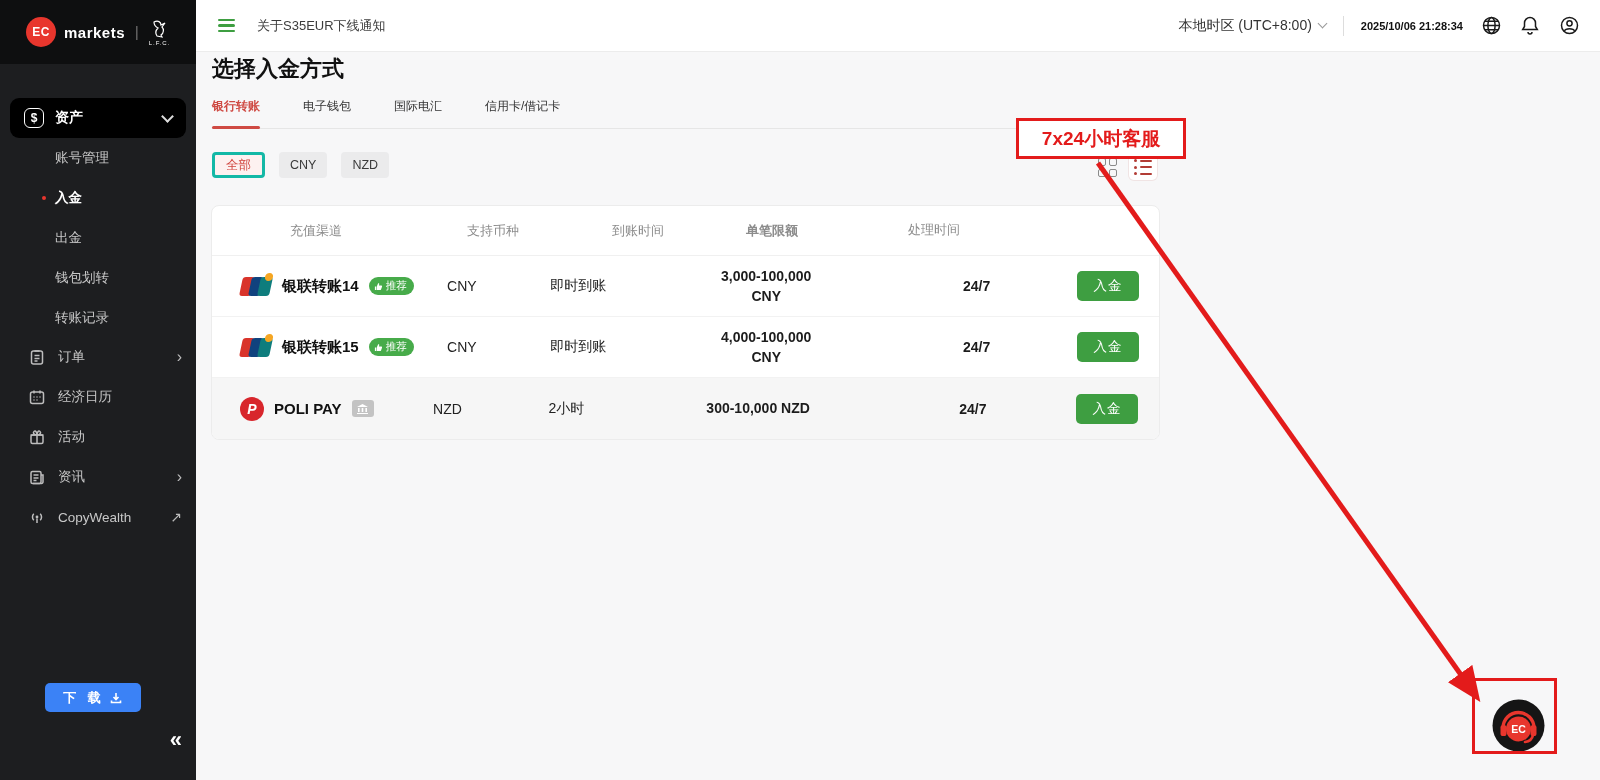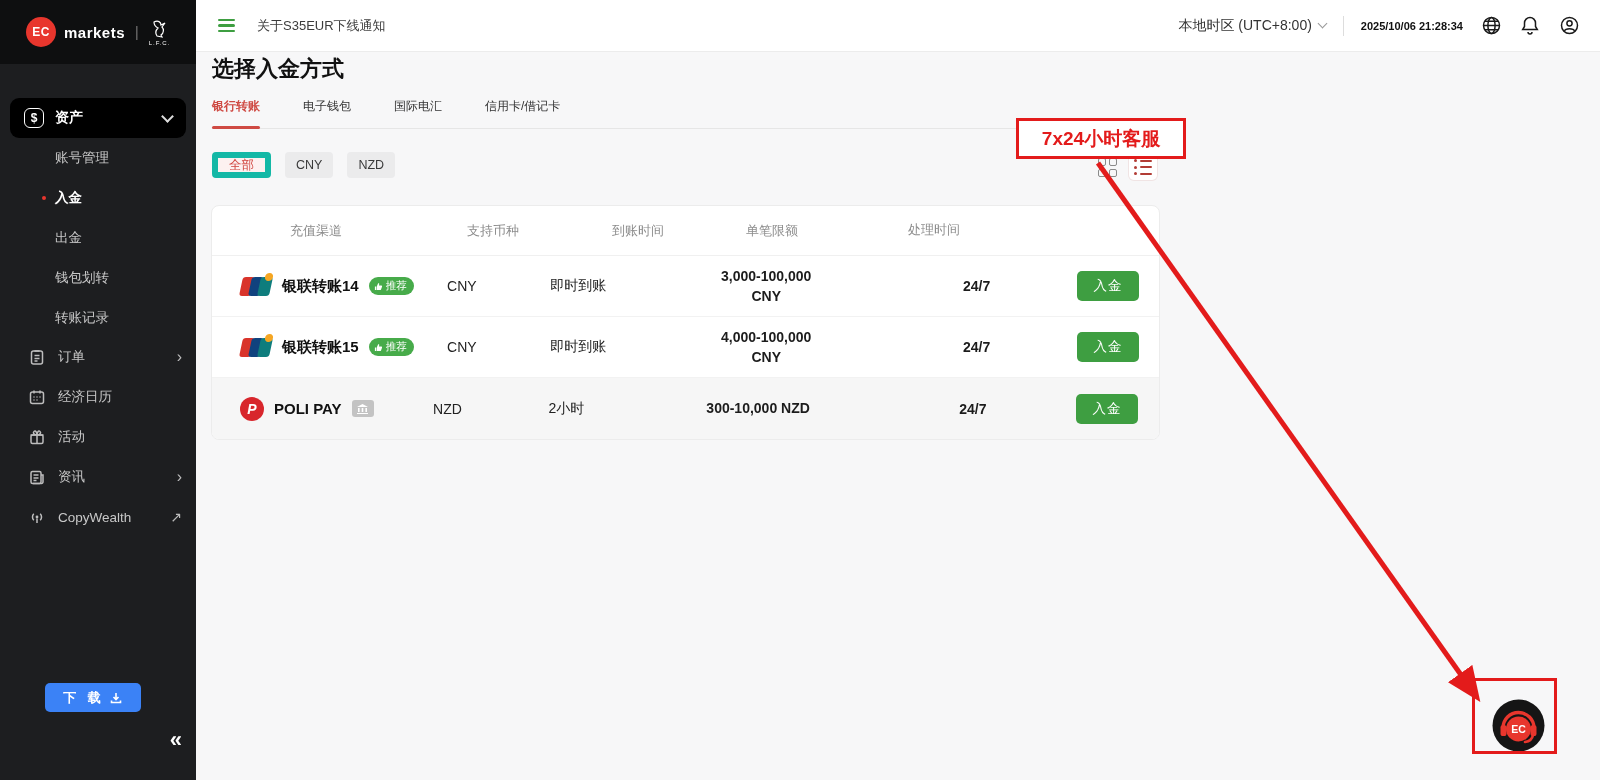--- a/index.html
+++ b/index.html
@@ -69,21 +69,21 @@
   .tabs { position:absolute; left:212px; top:98px; width:948px; border-bottom:1px solid #e6e6e6;
     display:flex; gap:43px; }
   .tab { font-size:12px; color:#333; padding-bottom:13px; cursor:pointer; position:relative; }
   .tab.active { color:#cf4a43; font-weight:bold; }
   .tab.active::after { content:""; position:absolute; left:0; right:0; bottom:-1px; height:3px;
     background:#cf4a43; border-radius:2px; }
 
   .chips { position:absolute; left:212px; top:152px; display:flex; gap:14px; }
   .chip { height:26px; padding:0 11px; border-radius:4px; background:#ebebec; color:#3a3a3a; font-size:12.5px;
     display:flex; align-items:center; cursor:pointer; }
-  .chip.active { background:#fdf1f0; border:6px solid #14b8a6; color:#d0453e; }
+  .chip.active { background:#fdf1f0; border:3px solid #14b8a6; color:#d0453e; }
 
   .view-toggle { position:absolute; left:1098px; top:154px; display:flex; gap:12px; align-items:center; }
   .grid-icon { display:grid; grid-template-columns:8px 8px; grid-gap:3px; cursor:pointer; }
   .grid-icon i { width:8px; height:8px; border:1.6px solid #8a8a8a; border-radius:2px; }
   .list-icon { width:28px; height:26px; background:#fff; border-radius:5px; display:flex; flex-direction:column;
     justify-content:center; gap:3.5px; padding:0 5px; cursor:pointer; box-shadow:0 0 0 1px #f0e4e4; }
   .list-icon i { display:flex; align-items:center; gap:3px; }
   .list-icon i::before { content:""; width:3px; height:3px; border-radius:50%; background:#b23c35; }
   .list-icon i::after { content:""; flex:1; height:2px; background:#b23c35; border-radius:1px; }
 
@@ -282,21 +282,21 @@
       <i></i>
       <i></i>
     </span>
 </div>
 
 <div class="table-card">
   <div class="t-header">
     <span class="c1h">充值渠道</span>
     <span class="c2">支持币种</span>
     <span class="c3">到账时间</span>
-    <span class="c4" style="font-weight:normal">单笔限额</span>
+    <span class="c4" style="font-weight:bold">单笔限额</span>
     <span class="c5" style="font-weight:normal;color:#8c8c8c">处理时间</span>
   </div>
 
   <div class="t-row">
     <div class="c1">
       <span class="unionpay">
           <i class="u1"></i>
           <i class="u2"></i>
           <i class="u3"></i>
           <i class="u4"></i>

